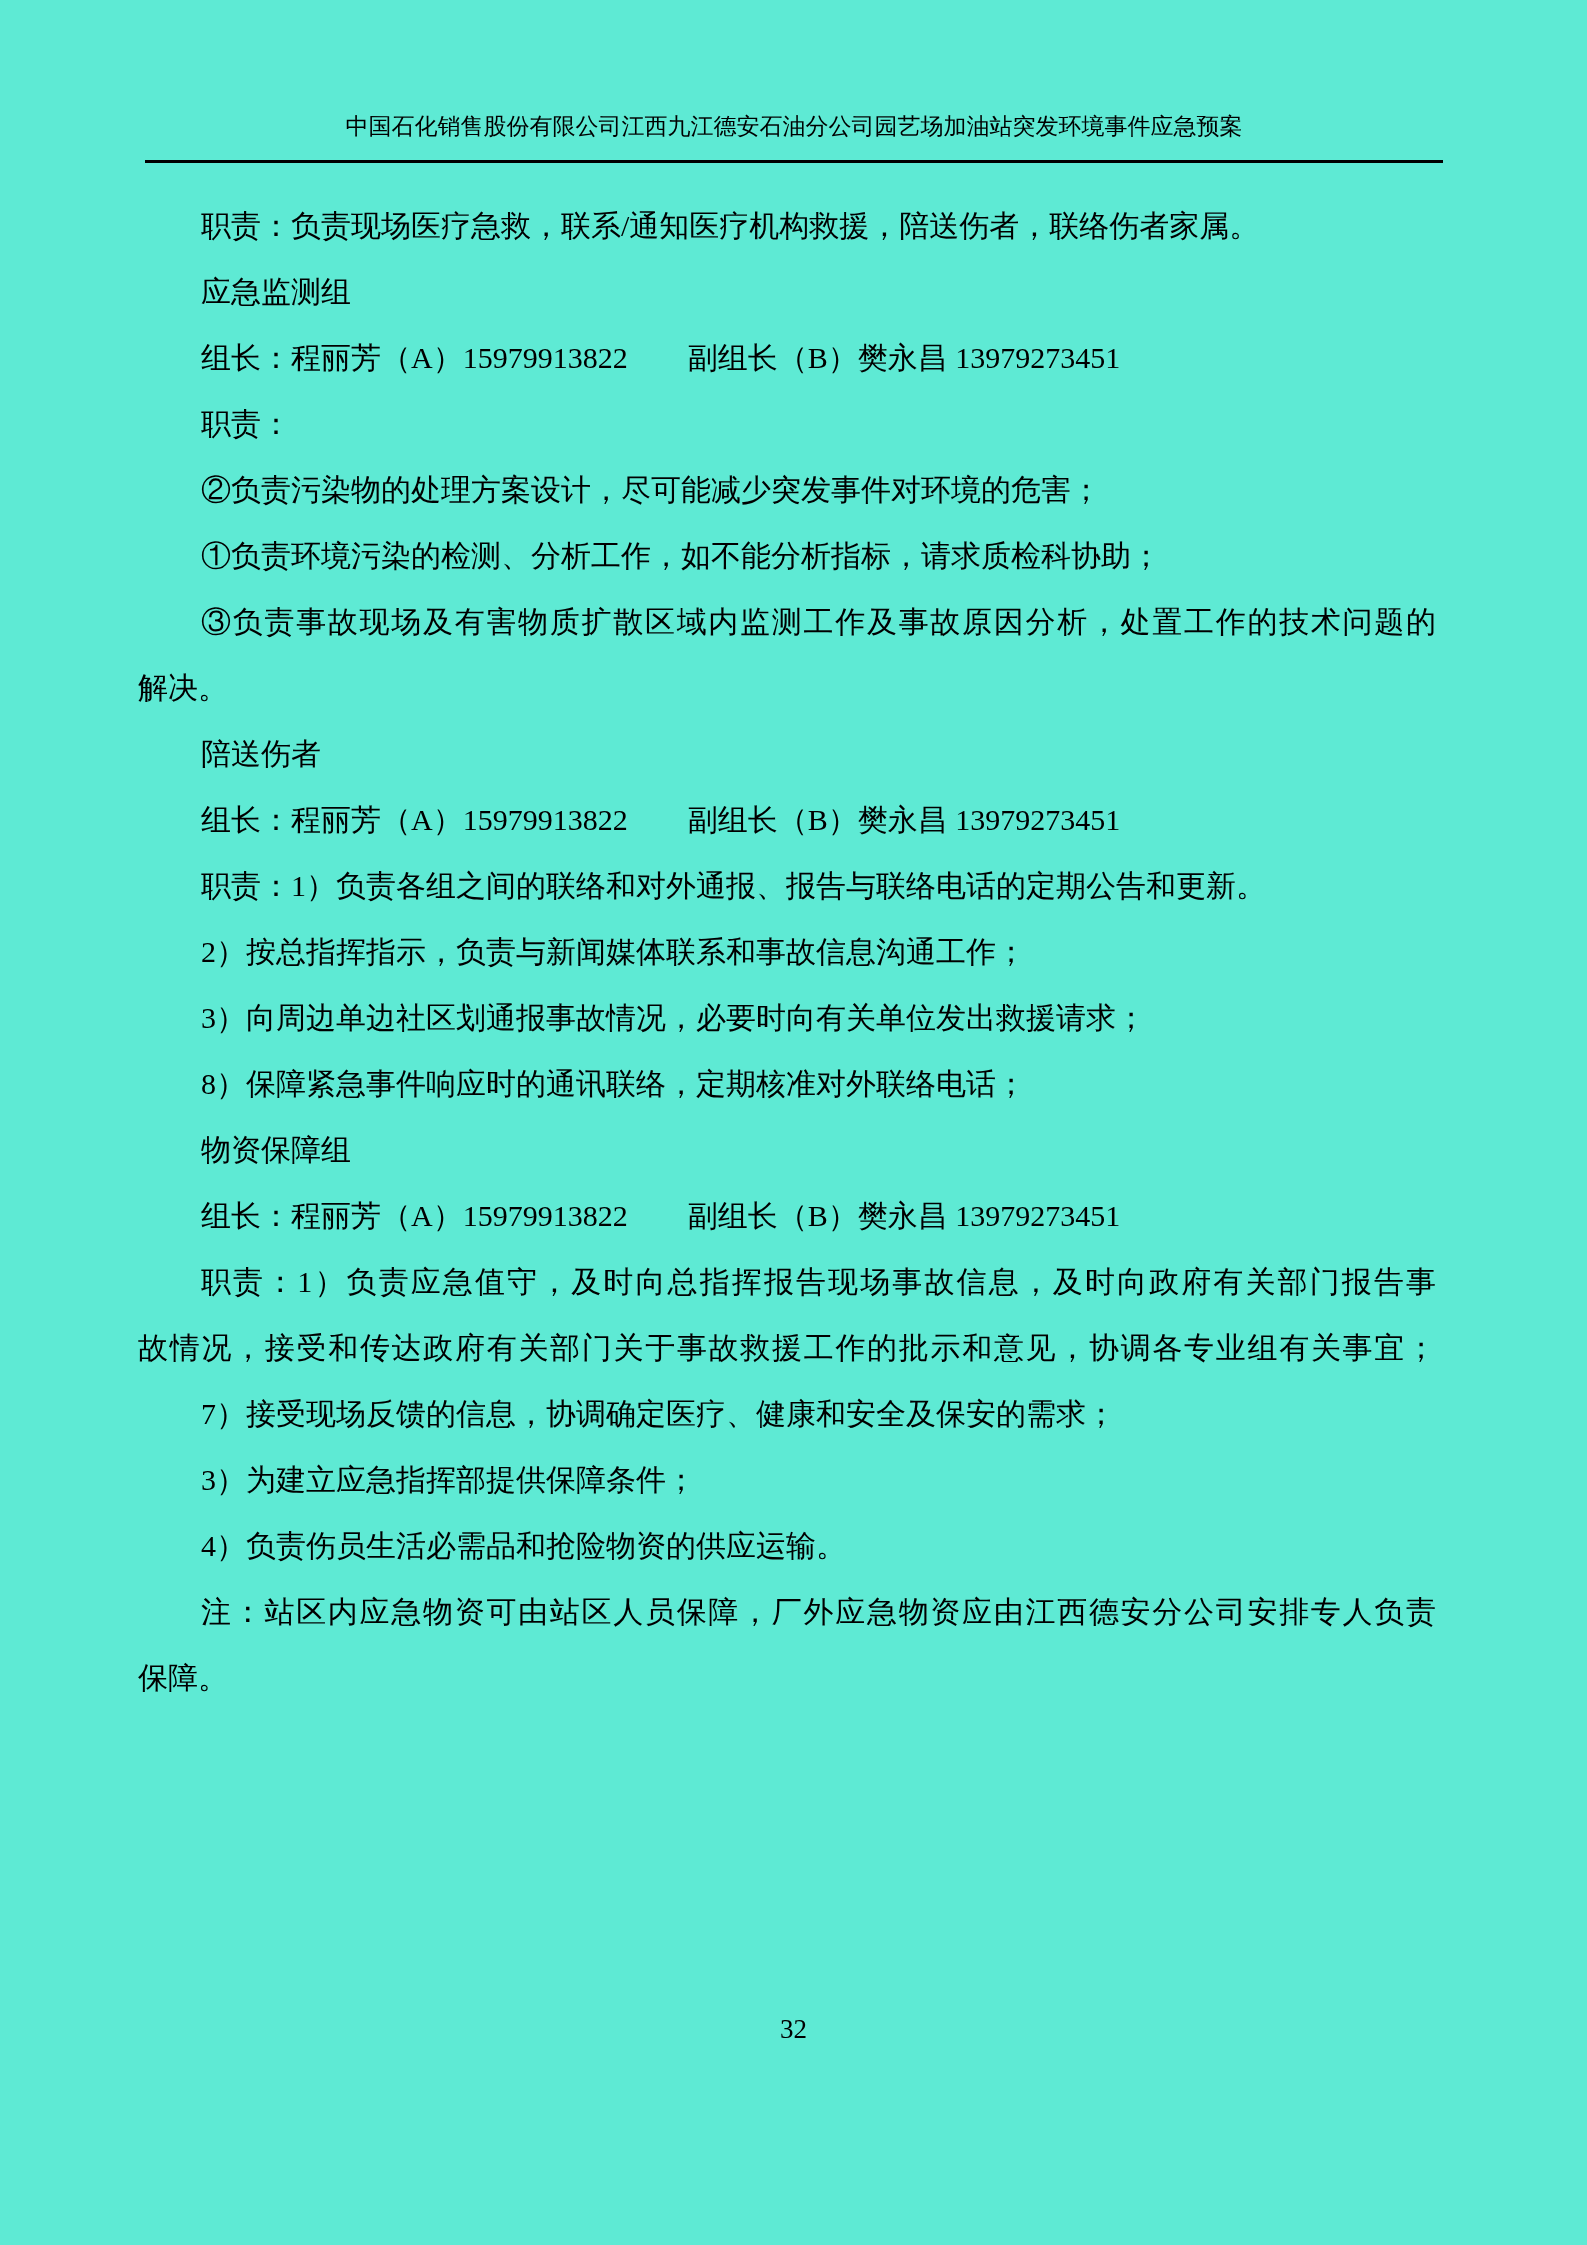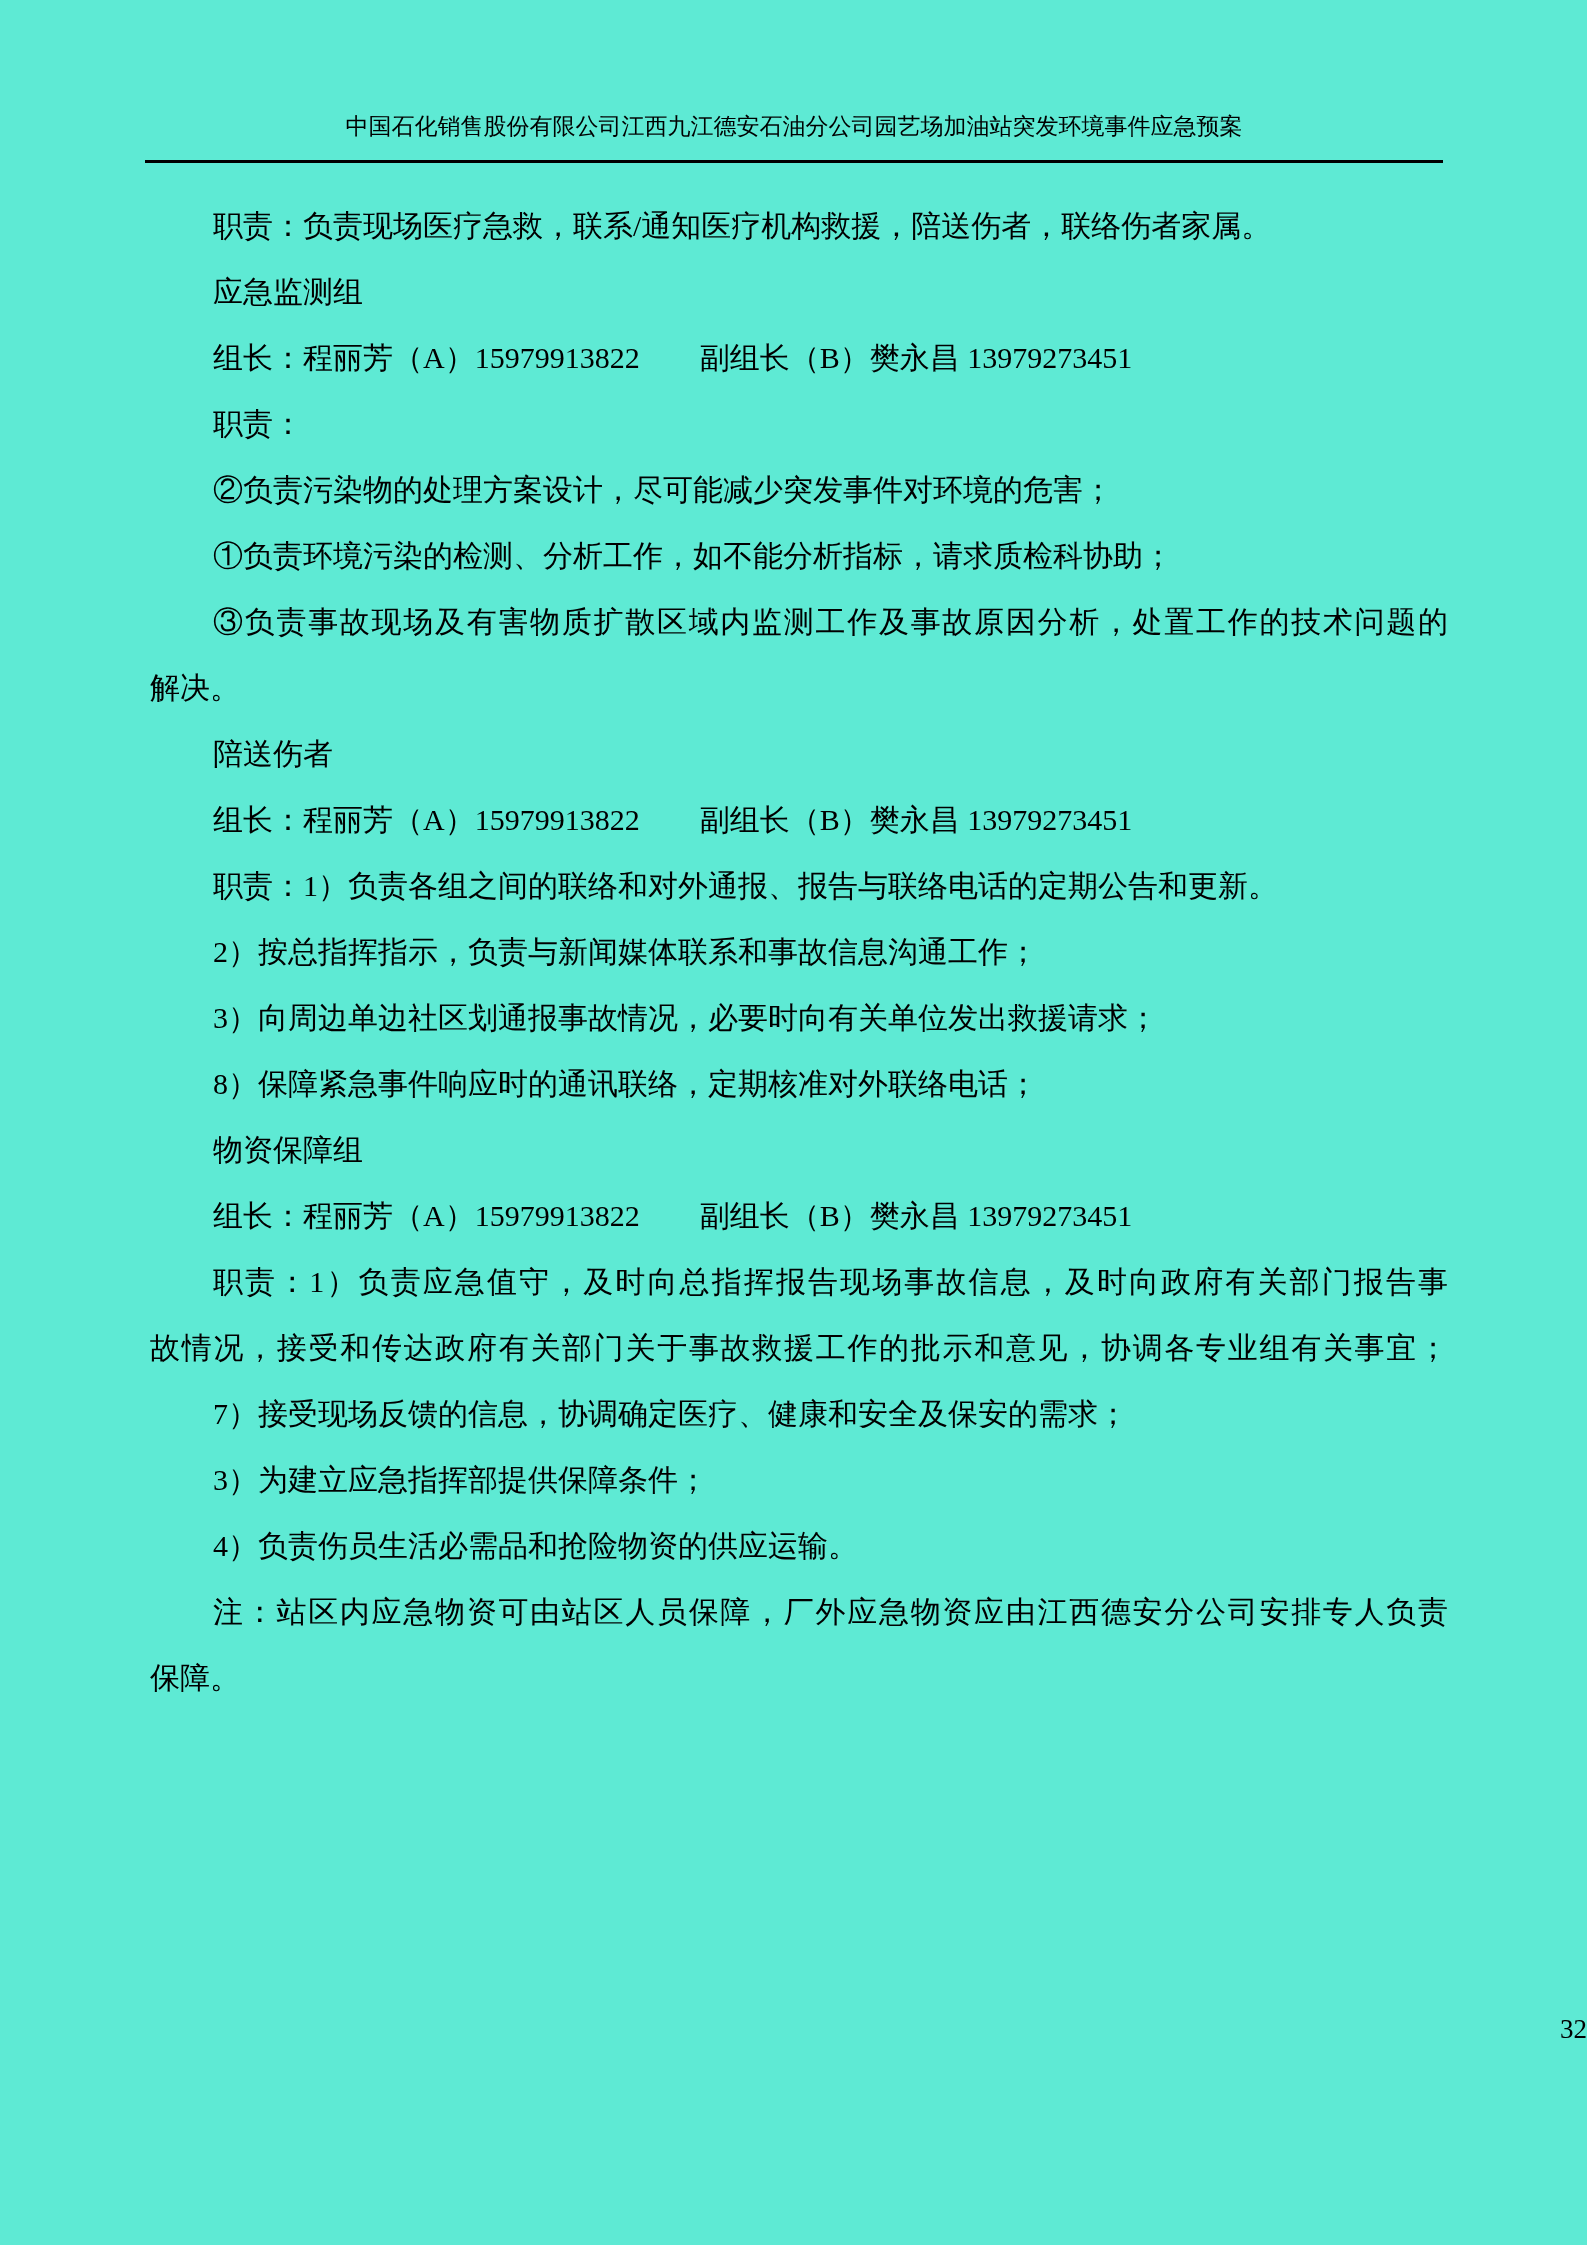--- a/index.html
+++ b/index.html
@@ -28,21 +28,21 @@
     position: absolute;
     top: 160px;
     left: 145px;
     width: 1298px;
     height: 3px;
     background: #000000;
   }
   .body-text {
     position: absolute;
     top: 193px;
-    left: 150px;
+    left: 138px;
     width: 1298px;
     font-size: 30px;
     line-height: 66px;
   }
   .body-text .line {
     text-align: left;
   }
   .body-text .line.indent {
     text-indent: 63px;
   }
@@ -51,21 +51,21 @@
   }
   .body-text .line.fill {
     text-align: justify;
     text-align-last: justify;
   }
   .page-number {
     position: absolute;
     top: 2012px;
     left: 0;
     width: 100%;
-    text-align: right;
+    text-align: center;
     font-size: 27px;
     line-height: 34px;
   }
 </style>
 </head>
 <body>
 
 <div class="page">
   <div class="header-title">中国石化销售股份有限公司江西九江德安石油分公司园艺场加油站突发环境事件应急预案</div>
   <div class="header-rule"></div>

